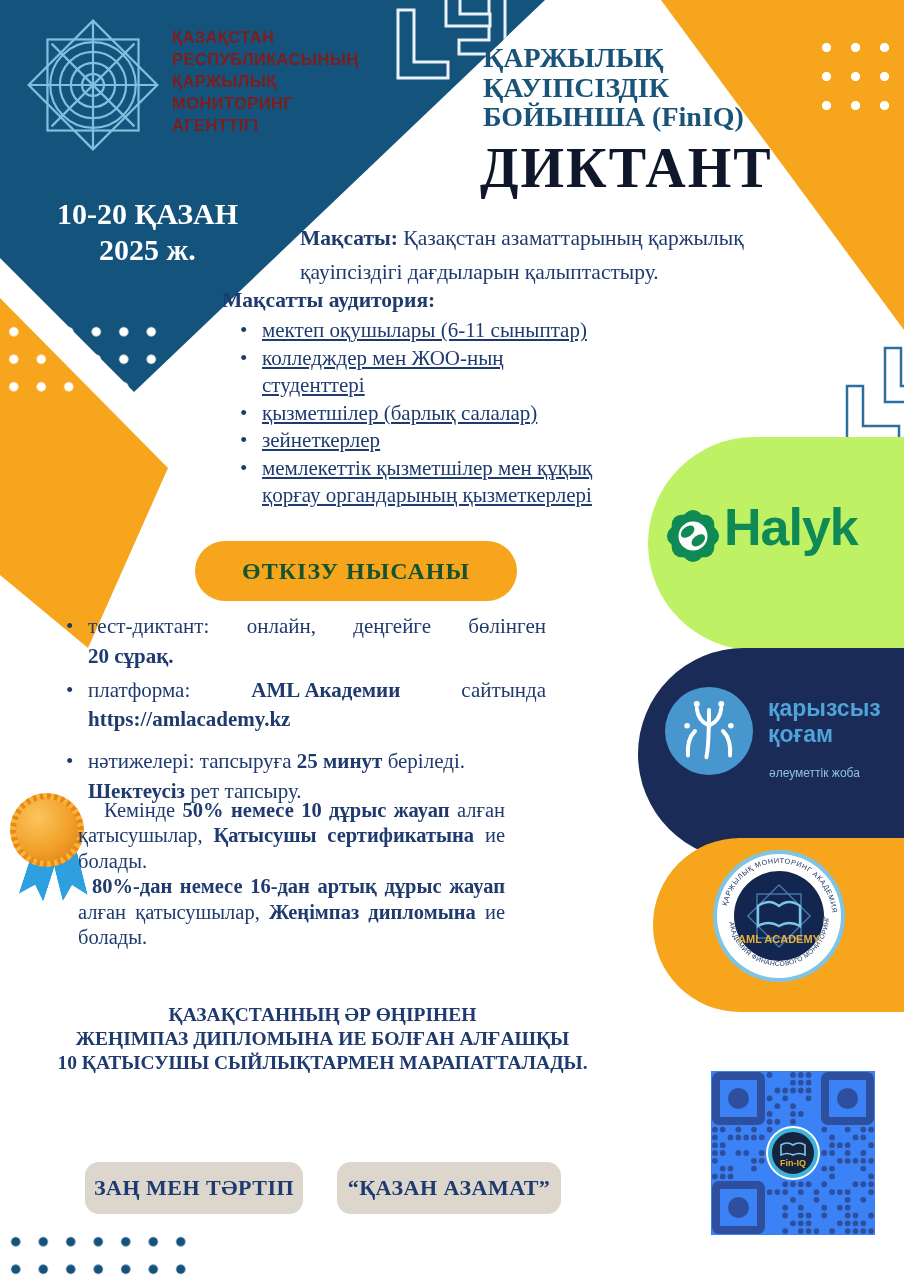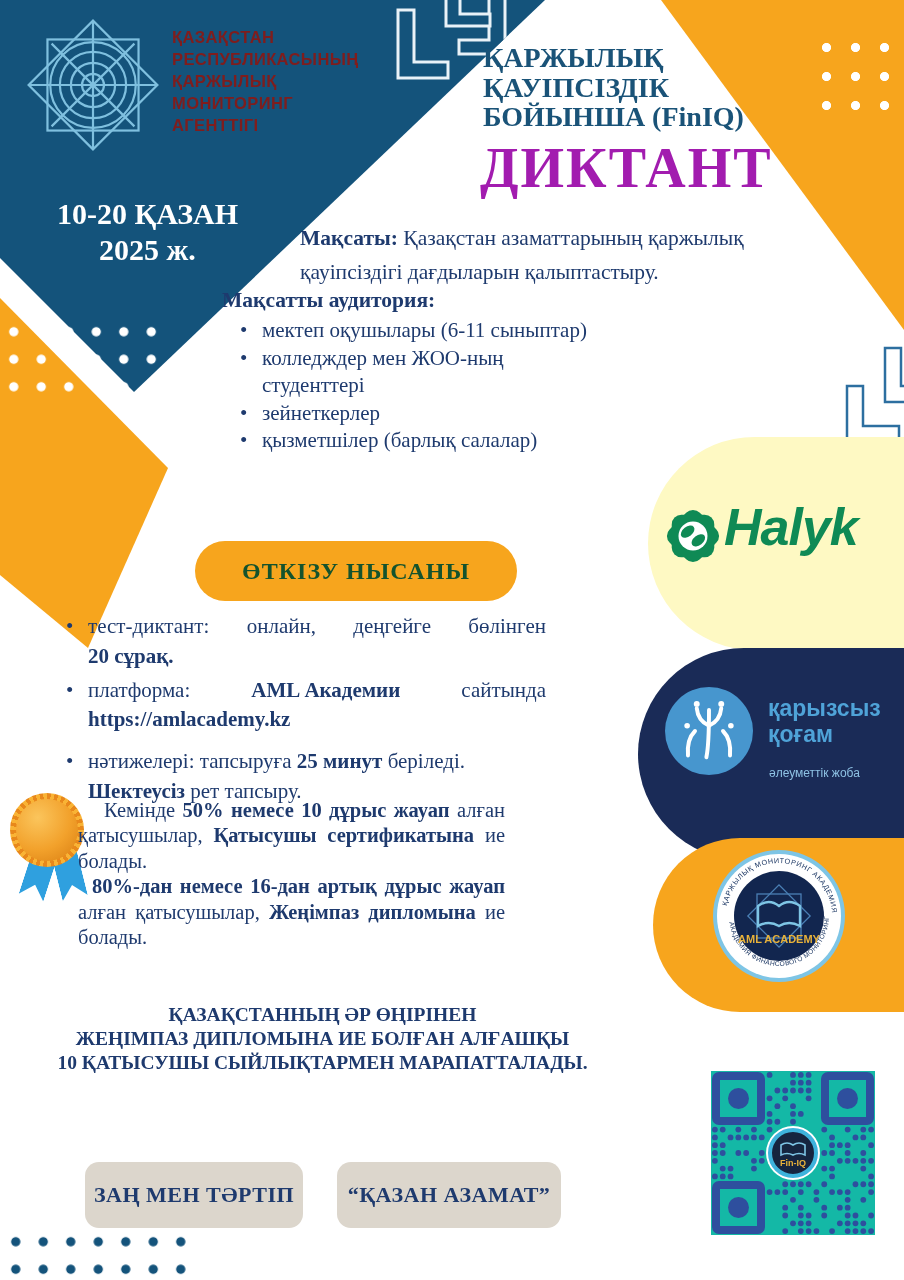--- a/index.html
+++ b/index.html
@@ -22,28 +22,28 @@
   .left-dots{left:0;top:318px;width:172px;height:86px;background-size:27.5px 27.5px;}
   .bottom-dots{left:2px;top:1228px;width:195px;height:56px;background-size:27.5px 27.5px;}
 
   
   .emblem{left:24px;top:16px;}
   .agency{left:172px;top:27px;width:230px;font-family:"Liberation Sans","DejaVu Sans",sans-serif;
           font-size:16.5px;font-weight:700;line-height:1.33;color:#7f1d1d;letter-spacing:.4px;}
   .date{left:40px;top:196px;width:215px;text-align:center;color:#ffffff;
         font-size:30px;font-weight:700;line-height:1.2;}
   .title-sub{left:483px;top:43px;font-size:28px;line-height:1.06;color:#1A5378;font-weight:600;}
-  .title-main{left:480px;top:136px;font-size:56px;font-weight:700;color:#a21caf;letter-spacing:2px;}
+  .title-main{left:480px;top:136px;font-size:56px;font-weight:700;color:#0f172a;letter-spacing:2px;}
 
   
   .purpose{left:300px;top:222px;width:505px;font-size:21.5px;line-height:1.58;}
   .aud-head{left:222px;top:288px;font-size:21.5px;font-weight:700;}
   .aud-list{left:238px;top:317px;width:435px;list-style:none;margin:0;padding:0;
             font-size:21px;line-height:1.31;}
-  .aud-list li{position:relative;padding-left:24px;}
+  .aud-list li{position:relative;padding-left:24px;text-decoration:underline;}
   .aud-list li::before{content:"•";position:absolute;left:2px;top:0;}
 
   
   .format-btn{left:195px;top:541px;width:322px;height:60px;background:#F7A51D;border-radius:30px;
               display:flex;align-items:center;justify-content:center;
               font-size:24px;font-weight:700;color:#14532d;letter-spacing:1px;}
   .fmt-list{left:64px;top:612px;width:482px;font-size:21px;line-height:1.42;}
   .fmt-item{position:relative;padding-left:24px;margin-bottom:4px;}
   .fmt-item::before{content:"•";position:absolute;left:2px;top:0;}
   .spread{display:flex;justify-content:space-between;width:100%;}
@@ -63,43 +63,43 @@
   .cert{left:78px;top:798px;width:427px;font-size:20.5px;line-height:1.24;text-align:justify;}
   .cert p{margin:0;}
   .cert .p1{text-indent:26px;}
   .cert .p2{text-indent:14px;}
   .cert b{font-weight:700;}
 
   .award{left:50px;top:1003px;width:545px;text-align:center;font-size:19.5px;font-weight:700;
          line-height:1.24;color:#1E3A6E;}
 
   
-  .fbtn{height:66px;background:#DCD6CC;border-radius:14px;display:flex;align-items:center;
+  .fbtn{height:52px;background:#DCD6CC;border-radius:14px;display:flex;align-items:center;
         justify-content:center;font-size:22px;font-weight:700;color:#1E3A6E;letter-spacing:.5px;}
   .fbtn1{left:85px;top:1162px;width:218px;}
   .fbtn2{left:337px;top:1162px;width:224px;}
 
   
-  .halyk-blob{left:648px;top:437px;width:256px;height:213px;background:#fef9c3;
-              border-radius:110px 0 0 110px;font-style:italic;}
+  .halyk-blob{left:648px;top:437px;width:256px;height:213px;background:#bef264;
+              border-radius:110px 0 0 110px;}
   .halyk-word{position:absolute;left:76px;top:60px;font-family:"Liberation Sans","DejaVu Sans",sans-serif;
               font-size:52px;font-weight:700;color:#0F8A55;letter-spacing:-1px;}
   .qz-blob{left:638px;top:648px;width:266px;height:212px;background:#1A2B57;
            border-radius:106px 0 0 106px;}
   .qz-circle{position:absolute;left:27px;top:39px;width:88px;height:88px;border-radius:50%;
              background:#4796CE;display:flex;align-items:center;justify-content:center;}
   .qz-name{position:absolute;left:130px;top:48px;font-family:"Liberation Sans","DejaVu Sans",sans-serif;
            font-size:23px;font-weight:700;color:#4FA3D8;line-height:1.12;}
   .qz-sub{position:absolute;left:131px;top:118px;font-family:"Liberation Sans","DejaVu Sans",sans-serif;
           font-size:12px;color:#8EC2E4;}
   .aml-blob{left:653px;top:838px;width:251px;height:174px;background:#F7A51D;
             border-radius:92px 0 0 92px;}
 
   
-  .qr{left:711px;top:1071px;width:164px;height:164px;background:#14b8a6;}
+  .qr{left:711px;top:1071px;width:164px;height:164px;background:#3b82f6;}
 </style>
 </head>
 <body>
 
 <div class="poster">
 
   <div class="abs navy-tri">
     <svg class="abs" style="left:350px;top:0;" width="200" height="170" viewBox="0 0 200 170">
       <g fill="#14537B" stroke="#E9F2F8" stroke-width="3">
         <path d="M48,10 h16 v52 h34 v16 h-50 z"></path>
@@ -148,22 +148,24 @@
 БОЙЫНША (FinIQ)</div>
   <div class="abs title-main">ДИКТАНТ</div>
 
   <p class="abs purpose" style="margin:0;"><b>Мақсаты:</b><span> Қазақстан азаматтарының қаржылық қауіпсіздігі дағдыларын қалыптастыру.</span></p>
 
   <div class="abs aud-head">Мақсатты аудитория:</div>
   <ul class="abs aud-list">
     <li class="preline">мектеп оқушылары (6-11 сыныптар)</li>
     <li class="preline">колледждер мен ЖОО-ның
 студенттері</li>
+    <li class="preline">қызметшілер (барлық салалар)</li>
     <li class="preline">зейнеткерлер</li>
-    <li class="preline">қызметшілер (барлық салалар)</li>
+    <li class="preline">мемлекеттік қызметшілер мен құқық
+қорғау органдарының қызметкерлері</li>
   </ul>
 
   <div class="abs format-btn">ӨТКІЗУ НЫСАНЫ</div>
 
   <div class="abs fmt-list">
     <div class="fmt-item">
       <span class="spread">
         <span>тест-диктант:</span>
         <span>онлайн,</span>
         <span>деңгейге</span>

